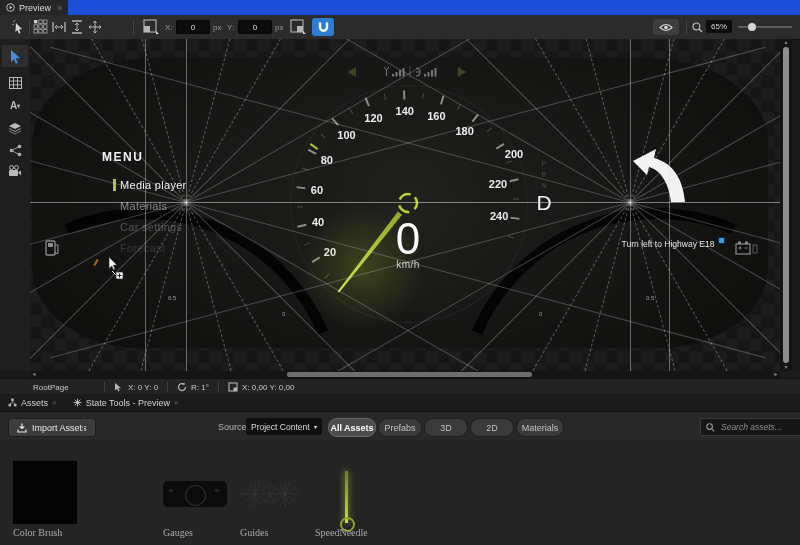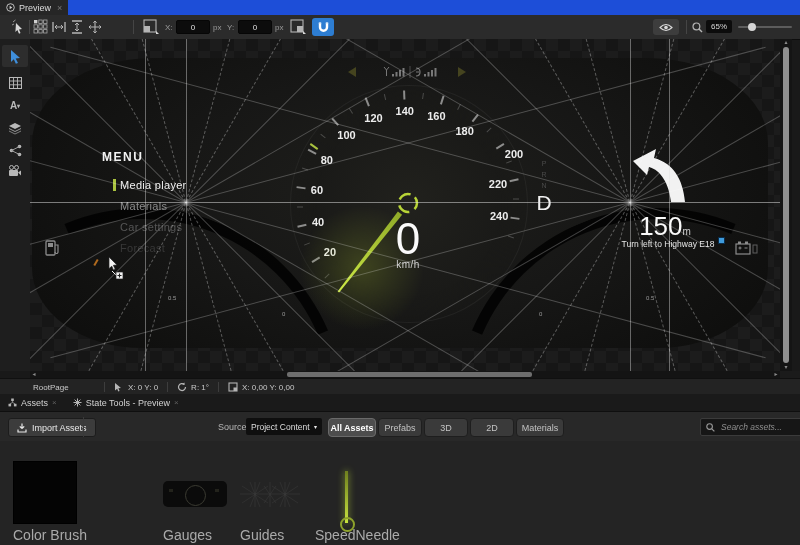--- a/index.html
+++ b/index.html
@@ -102,29 +102,29 @@
   .ptab{display:flex;align-items:center;gap:4px;padding:0 8px;height:17px;font-size:9px;color:#d2d2d2;}
   .ptab .closex{color:#5f5f5f;font-size:8px;}
 
   
   .assetsbar{position:absolute;left:0;top:411px;width:800px;height:30px;background:#282828;border-top:1px solid #0f0f0f;}
   .importbtn{position:absolute;left:8px;top:6px;height:17px;display:flex;align-items:center;gap:5px;background:#3c3c3c;border:1px solid #1c1c1c;border-radius:3px;padding:0 8px;color:#e8e8e8;font-size:9px;}
   .absep{position:absolute;left:83px;top:5px;width:1px;height:20px;background:#3a3a3a;}
   .srclabel{position:absolute;left:218px;top:10px;font-size:9px;color:#b5b5b5;}
   .srcdrop{position:absolute;left:246px;top:6px;width:66px;height:17px;background:#0f0f0f;border-radius:2px;display:flex;align-items:center;justify-content:space-between;padding:0 5px;color:#dedede;font-size:8.5px;}
   .srcdrop .dc{font-size:6px;color:#e8e8e8;}
-  .fbtn{position:absolute;top:6px;height:17px;background:#3a3a3a;border:1px solid #1e1e1e;border-radius:4px;color:#c3c3c3;font-size:9px;display:flex;align-items:center;justify-content:center;}
+  .fbtn{position:absolute;top:6px;height:17px;background:#3a3a3a;border:1px solid #1e1e1e;border-radius:9px;color:#c3c3c3;font-size:9px;display:flex;align-items:center;justify-content:center;}
   .fbtn.active{background:#4d4d4d;border-color:#6a6a6a;color:#fff;font-weight:bold;}
   .searchbox{position:absolute;left:700px;top:6px;width:93px;height:16px;background:#161616;border:1px solid #3b3b3b;border-radius:2px;display:flex;align-items:center;gap:4px;padding:0 5px;}
   .searchbox input{background:transparent;border:none;outline:none;color:#b5b5b5;font-size:8.5px;font-style:italic;width:70px;font-family:"Liberation Sans",sans-serif;}
   .searchbox input::placeholder{color:#8e8e8e;}
 
   
   .assetsgrid{position:absolute;left:0;top:441px;width:800px;height:104px;background:#242424;}
-  .tilelabel{position:absolute;top:86px;font-size:14px;color:#aaa;white-space:nowrap;}
+  .tilelabel{position:absolute;top:86px;font-size:10px;color:#aaa;white-space:nowrap;font-family:Liberation Serif, serif;}
   .tile-sel{position:absolute;left:83px;top:12px;width:74px;height:90px;background:#4d4d4d;border-radius:3px;}
   .swatch-black{position:absolute;left:13px;top:20px;width:62px;height:61px;background:#040404;border:1px solid #000;}
   .needle-thumb{position:absolute;width:2.5px;background:linear-gradient(#6f7f1e,#c7e23f);}
   .gauges-thumb{position:absolute;left:163px;top:40px;width:64px;height:26px;background:#0b0b0b;border-radius:5px;overflow:hidden;}
   .gauges-thumb .dial{position:absolute;left:22px;top:4px;width:19px;height:19px;border-radius:50%;border:1px solid #3b3b32;}
   .gauges-thumb .dot{position:absolute;width:4px;height:3px;background:#23231c;}
   .guides-thumb{position:absolute;left:240px;top:41px;width:60px;height:25px;}
 
   svg{display:block;}
 </style>
@@ -352,21 +352,20 @@
       <div class="speed-val">0</div>
       <div class="speed-unit">km/h</div>
 
       <div class="gear-col">
         <div>P</div>
         <div>R</div>
         <div>N</div>
       </div>
       <div class="gear-d">D</div>
 
-      <div class="nav-dist"><span>150</span><span class="unit">m</span></div>
       <div class="nav-instr">Turn left to Highway E18</div>
 
       <svg class="abs" style="left:12px;top:181px" width="18" height="18" viewBox="0 0 18 18">
         <rect x="2" y="2" width="9" height="14" rx="1" fill="none" stroke="#8c8c8c" stroke-width="1.3"></rect>
         <rect x="4" y="4" width="5" height="4" fill="#8c8c8c"></rect>
         <path d="M11 6 h3 v7 a1.5 1.5 0 0 1 -3 0" fill="none" stroke="#8c8c8c" stroke-width="1.2"></path>
       </svg>
       <div class="abs" style="left:63px;top:201px;width:2px;height:7px;background:#b06a1e;transform:rotate(30deg)"></div>
 
       <svg class="abs" style="left:703px;top:182px" width="24" height="16" viewBox="0 0 24 16">

